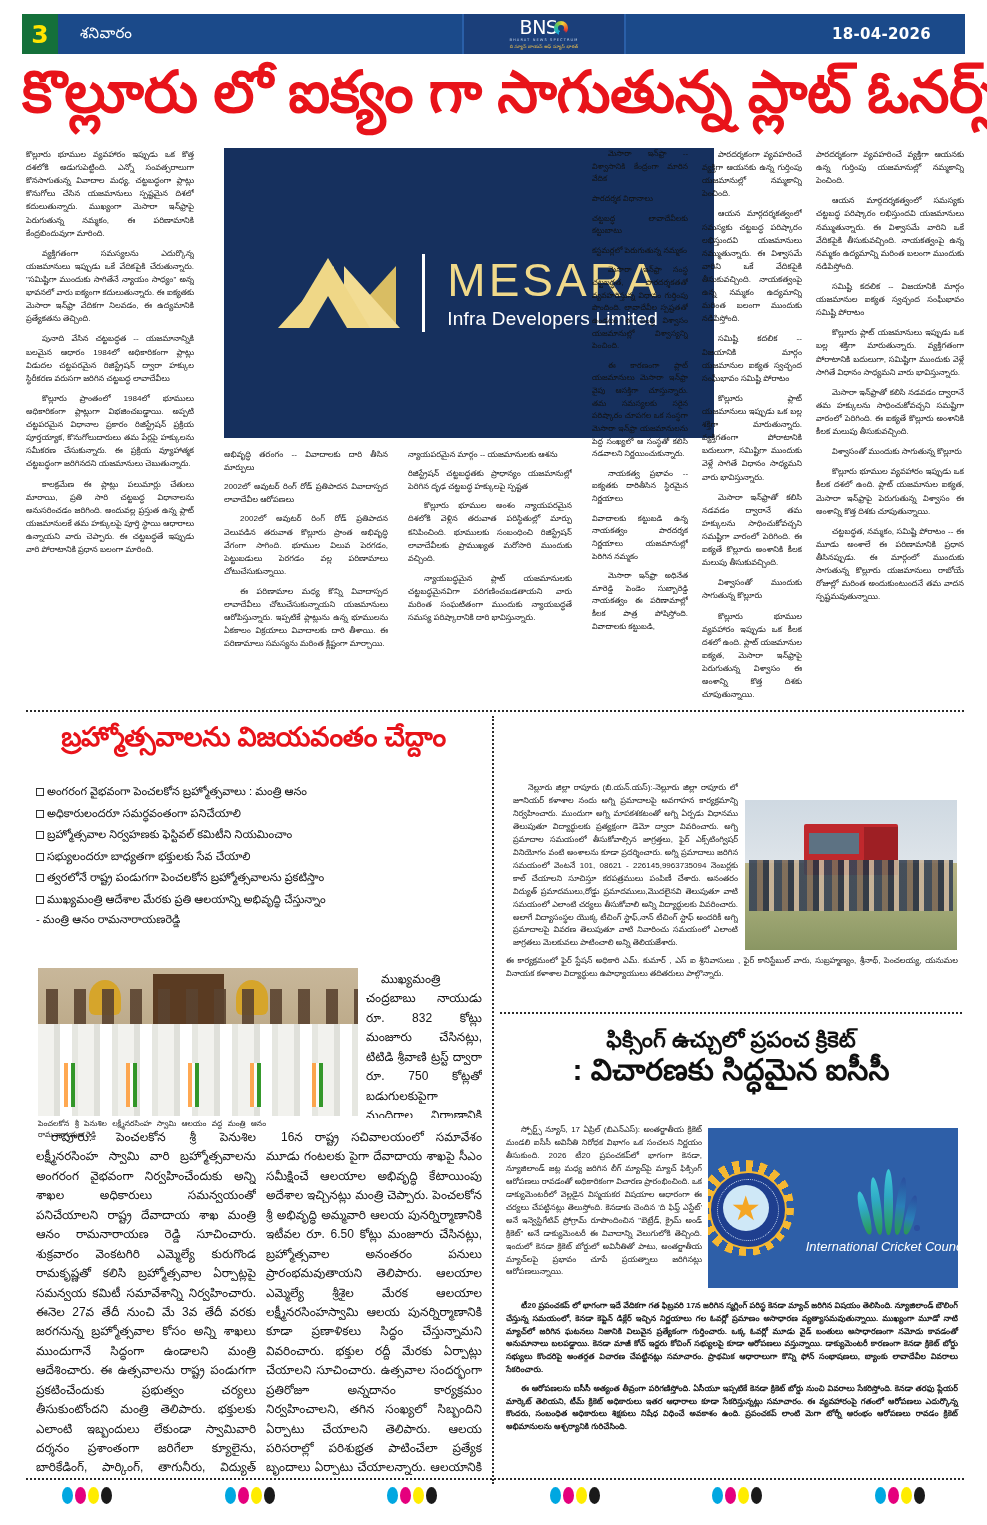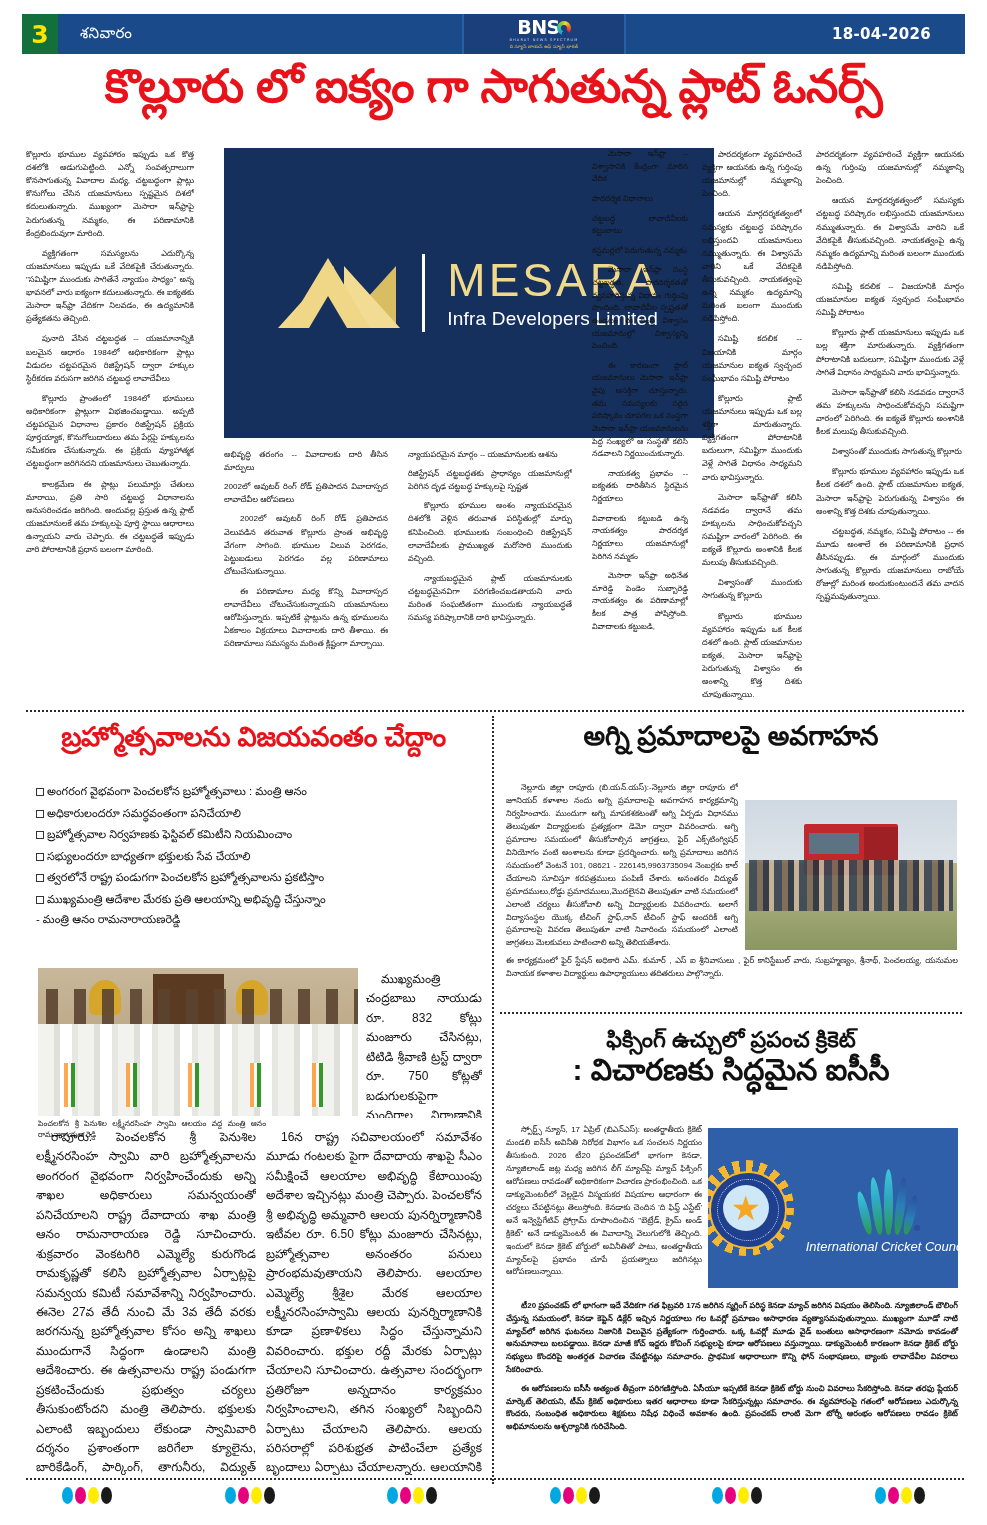--- a/index.html
+++ b/index.html
@@ -68,21 +68,21 @@
     overflow: hidden;
   }
   .bns-main {
     display: flex;
     align-items: center;
     line-height: 1;
   }
   .bns-letters {
     color: #ffffff;
     font-size: 19px;
-    font-weight: bold;
+    font-weight: normal;
     letter-spacing: -0.5px;
     font-family: "DejaVu Sans", sans-serif;
   }
   .bns-swirl {
     width: 14px;
     height: 14px;
     border-radius: 50%;
     margin-left: -3px;
     background:
       conic-gradient(from 200deg,
@@ -124,21 +124,21 @@
   }
 
   
   .main-headline {
     position: absolute;
     left: 22px;
     top: 62px;
     width: 943px;
     text-align: center;
     color: #e8131a;
-    font-size: 46px;
+    font-size: 58px;
     font-weight: bold;
     line-height: 1.05;
     letter-spacing: -0.5px;
     white-space: nowrap;
   }
 
   
   .top-story {
     position: absolute;
     left: 26px;
@@ -352,21 +352,21 @@
     position: absolute;
     left: 506px;
     top: 782px;
     width: 232px;
     font-size: 8.0px;
     line-height: 1.62;
     color: #131313;
     text-align: justify;
     overflow: hidden;
   }
-  .agni-text p { margin: 0 0 6px 0; text-indent: 15px; }
+  .agni-text p { margin: 0 0 6px 7px; text-indent: 15px; }
   .fire-photo {
     position: absolute;
     left: 745px;
     top: 800px;
     width: 212px;
     height: 150px;
     overflow: hidden;
     background: #9fb37d;
   }
   .agni-text2 {
@@ -737,21 +737,20 @@
   <div class="photo-caption" style="left:38px; top:1118px; width:228px;">పెంచలకోన శ్రీ పెనుశిల లక్ష్మీనరసింహ స్వామి ఆలయం వద్ద మంత్రి ఆనం రామనారాయణ రెడ్డి</div>
 
   <div class="brahm-col" style="left:36px; top:1128px; width:220px; height:350px;">
     <p class="noind">రాపూరు: పెంచలకోన శ్రీ పెనుశిల లక్ష్మీనరసింహ స్వామి వారి బ్రహ్మోత్సవాలను అంగరంగ వైభవంగా నిర్వహించేందుకు అన్ని శాఖల అధికారులు సమన్వయంతో పనిచేయాలని రాష్ట్ర దేవాదాయ శాఖ మంత్రి ఆనం రామనారాయణ రెడ్డి సూచించారు. శుక్రవారం వెంకటగిరి ఎమ్మెల్యే కురుగొండ రామకృష్ణతో కలిసి బ్రహ్మోత్సవాల ఏర్పాట్లపై సమన్వయ కమిటీ సమావేశాన్ని నిర్వహించారు. ఈనెల 27వ తేదీ నుంచి మే 3వ తేదీ వరకు జరగనున్న బ్రహ్మోత్సవాల కోసం అన్ని శాఖలు ముందుగానే సిద్ధంగా ఉండాలని మంత్రి ఆదేశించారు. ఈ ఉత్సవాలను రాష్ట్ర పండుగగా ప్రకటించేందుకు ప్రభుత్వం చర్యలు తీసుకుంటోందని మంత్రి తెలిపారు. భక్తులకు ఎలాంటి ఇబ్బందులు లేకుండా స్వామివారి దర్శనం ప్రశాంతంగా జరిగేలా క్యూలైను, బారికేడింగ్, పార్కింగ్, తాగునీరు, విద్యుత్ సరఫరా, పారిశుద్ధ్యం వంటి ఏర్పాట్లపై అధికారులతో చర్చించారు. ఆలయ పరిసరాలను శుభ్రంగా ఉంచాలని సూచించారు. శ్రీ శక్తి వరకు వచ్చే భక్తుల కోసం ప్రత్యేక బస్సులు నడపాలని ఆర్టీసీ అధికారులను ఆదేశించారు. వైద్య శిబిరాలు ఏర్పాటు చేయాలని, 108 అంబులెన్సులు సిద్ధంగా ఉండాలని తెలిపారు. ఆలయ ఆవరణలో అగ్నిమాపక సిబ్బంది అందుబాటులో ఉండాలని పేర్కొన్నారు. భక్తులు ఎక్కువగా వచ్చే సమయంలో రద్దీ నియంత్రణకు పోలీసు శాఖ పటిష్ట ఏర్పాట్లు చేయాలని కోరారు.</p>
   </div>
 
   <div class="brahm-col" style="left:266px; top:1128px; width:216px; height:350px;">
     <p class="noind">16న రాష్ట్ర సచివాలయంలో సమావేశం మూడు గంటలకు పైగా దేవాదాయ శాఖపై సీఎం సమీక్షించే ఆలయాల అభివృద్ధి కేటాయింపు అదేశాల ఇచ్చినట్లు మంత్రి చెప్పారు. పెంచలకోన శ్రీ అభివృద్ధి అమ్మవారి ఆలయ పునర్నిర్మాణానికి ఇటీవల రూ. 6.50 కోట్లు మంజూరు చేసినట్లు, బ్రహ్మోత్సవాల అనంతరం పనులు ప్రారంభమవుతాయని తెలిపారు. ఆలయాల ఎమ్మెల్యే శ్రీశైల మేరక ఆలయాల లక్ష్మీనరసింహస్వామి ఆలయ పునర్నిర్మాణానికి కూడా ప్రణాళికలు సిద్ధం చేస్తున్నామని వివరించారు. భక్తుల రద్దీ మేరకు ఏర్పాట్లు చేయాలని సూచించారు. ఉత్సవాల సందర్భంగా ప్రతిరోజూ అన్నదానం కార్యక్రమం నిర్వహించాలని, తగిన సంఖ్యలో సిబ్బందిని ఏర్పాటు చేయాలని తెలిపారు. ఆలయ పరిసరాల్లో పరిశుభ్రత పాటించేలా ప్రత్యేక బృందాలు ఏర్పాటు చేయాలన్నారు. ఆలయానికి వచ్చే భక్తులకు ఉచిత ప్రసాద వితరణ చేయాలని, లడ్డూ ప్రసాదం తయారీకి అదనపు సిబ్బందిని నియమించాలని అధికారులను ఆదేశించారు.</p>
   </div>
 
-  <div class="sec-agni-title">అగ్ని ప్రమాదాలపై అవగాహన</div>
 
   <div class="agni-text">
     <p class="noind">నెల్లూరు జిల్లా రాపూరు (బి.యన్.యస్):-నెల్లూరు జిల్లా రాపూరు లో జూనియర్ కళాశాల నందు అగ్ని ప్రమాదాలపై అవగాహన కార్యక్రమాన్ని నిర్వహించారు. ముందుగా అగ్ని మాపకశకటంతో అగ్ని ఏర్పడు విధానము తెలుపుతూ విద్యార్థులకు ప్రత్యక్షంగా డెమో ద్వారా వివరించారు. అగ్ని ప్రమాదాల సమయంలో తీసుకోవాల్సిన జాగ్రత్తలు, ఫైర్ ఎక్స్‌టింగ్విషర్ వినియోగం వంటి అంశాలను కూడా ప్రదర్శించారు. అగ్ని ప్రమాదాలు జరిగిన సమయంలో వెంటనే 101, 08621 - 226145,9963735094 నెంబర్లకు కాల్ చేయాలని సూచిస్తూ కరపత్రములు పంపిణీ చేశారు. అనంతరం విద్యుత్ ప్రమాదములు,రోడ్డు ప్రమాదములు,మొదలైనవి తెలుపుతూ వాటి సమయంలో ఎలాంటి చర్యలు తీసుకోవాలి అన్ని విద్యార్థులకు వివరించారు. అలాగే విద్యాసంస్థల యొక్క టీచింగ్ స్టాఫ్,నాన్ టీచింగ్ స్టాఫ్ అందరికీ అగ్ని ప్రమాదాలపై వివరణ తెలుపుతూ వాటి నివారించు సమయంలో ఎలాంటి జాగ్రతలు మెలకువలు పాటించాలి అన్ని తెలియజేశారు.</p>
   </div>
 
   <div class="fire-photo">
     <div class="ph-sky"></div>
     <div class="ph-ground"></div>
     <div class="ph-truck"></div>
     <div class="ph-truck-cab"></div>

